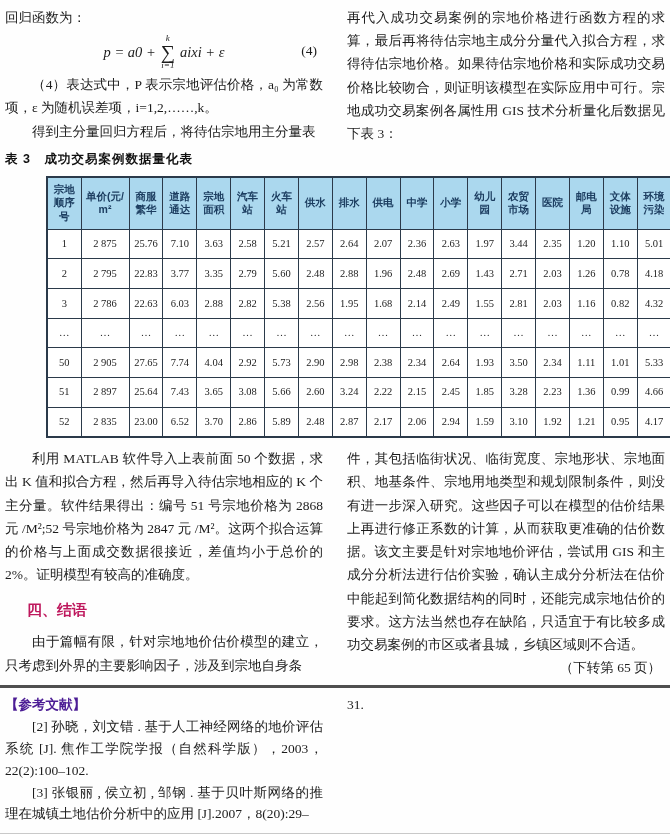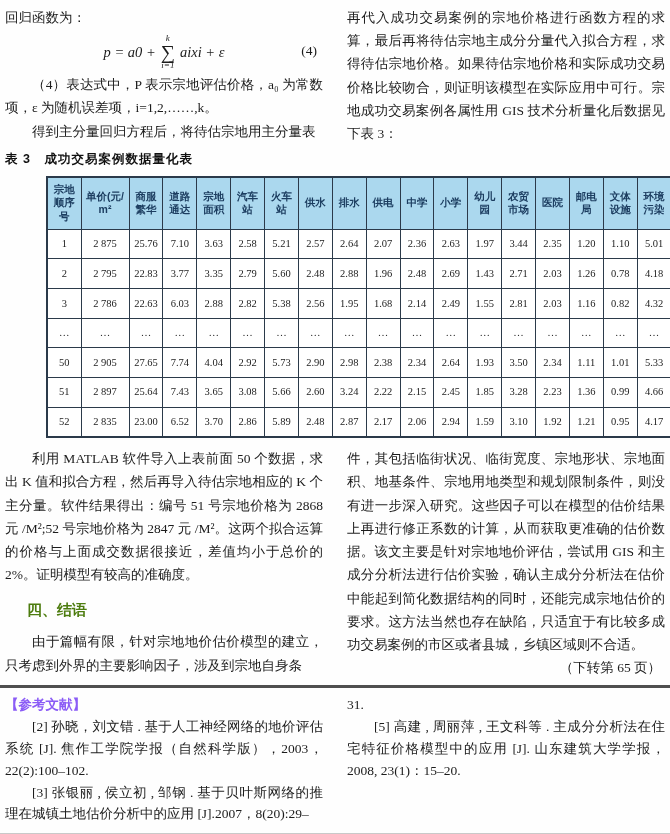--- a/index.html
+++ b/index.html
@@ -36,29 +36,29 @@
     font-family:"Liberation Sans","DejaVu Sans",sans-serif;
     border:1px solid #2b3a4a; padding:5px 1px; vertical-align:middle;
     word-break:break-all; font-size:10.5px;
   }
   table.quant td {
     border:1px solid #2b3a4a; text-align:center; padding:7.5px 0;
     background:#fff; color:#222; font-family:"Liberation Serif","DejaVu Serif",serif;
   }
   .sec-heading {
     font-family:"Liberation Sans","DejaVu Sans",sans-serif;
-    color:#4d7c0f; font-weight:bold; font-size:15px; margin:10px 0 8px 22px;
+    color:#be185d; font-weight:bold; font-size:15px; margin:10px 0 8px 22px;
   }
   .continued { text-align:right; padding-right:4px; }
 
   .divider { border-top:3px solid #4f4f4f; margin:6px -5px 6px -5px; }
 
   .refs-heading {
     font-family:"Liberation Sans","DejaVu Sans",sans-serif;
-    font-weight:bold; font-size:13.5px; color:#8b5cf6; line-height:1.6;
+    font-weight:bold; font-size:13.5px; color:#4c1d95; line-height:1.6;
   }
   .refs p { line-height:1.62; }
   .carry { line-height:1.62; }
 </style>
 </head>
 <body>
 
 <div class="page">
 
   <div class="two-col">
@@ -296,18 +296,17 @@
   <div class="divider"></div>
 
   <div class="two-col refs">
     <div class="col">
       <div class="refs-heading">【参考文献】</div>
       <p class="indent">[2] 孙晓，刘文错 . 基于人工神经网络的地价评估系统 [J]. 焦作工学院学报（自然科学版），2003，22(2):100–102.</p>
       <p class="indent">[3] 张银丽 , 侯立初 , 邹钢 . 基于贝叶斯网络的推理在城镇土地估价分析中的应用 [J].2007，8(20):29–</p>
     </div>
     <div class="col">
       <p class="carry">31.</p>
-      <p class="indent">[5] 高建 , 周丽萍 , 王文科等 . 主成分分析法在住宅特征价格模型中的应用 [J]. 山东建筑大学学报，2008, 23(1)：15–20.</p>
 
     </div>
   </div>
 
 </div>
 
 </body></html>

